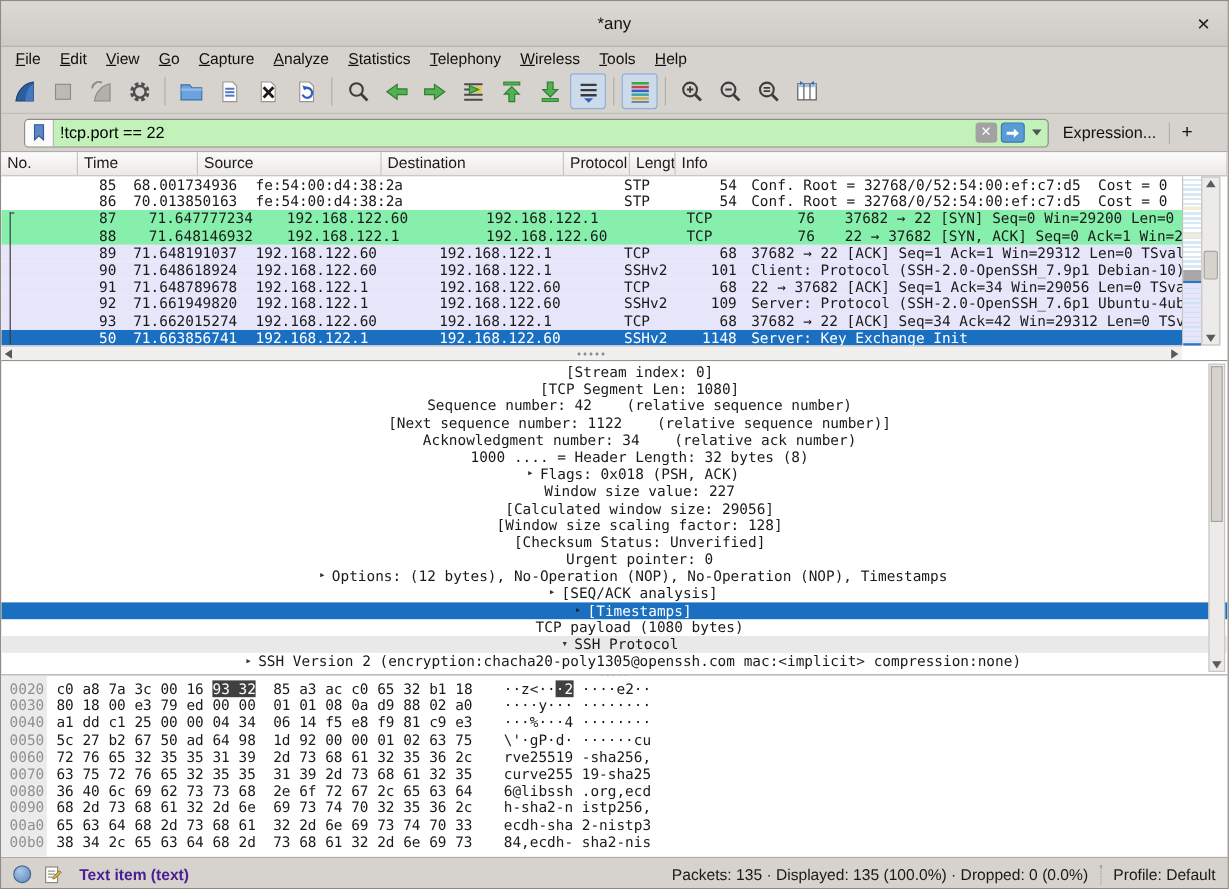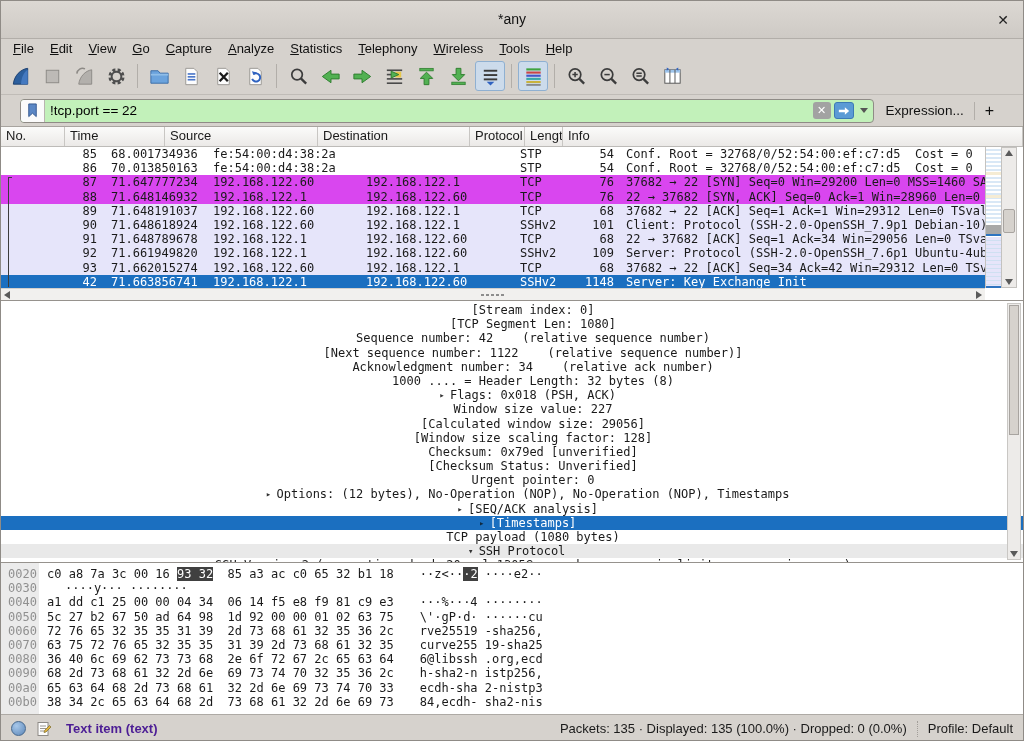--- a/index.html
+++ b/index.html
@@ -44,21 +44,21 @@
   .pl-row span { overflow:hidden; white-space:pre; }
   .c-no { width:64px; text-align:right; padding-right:9px; flex:none;margin-left:41px; }
   .c-time { width:100px; padding-left:5px; flex:none; }
   .c-src { width:153px; padding-left:7px; flex:none; }
   .c-dst { width:152px; padding-left:7px; flex:none; }
   .c-proto { width:55px; padding-left:9px; flex:none; }
   .c-len { width:52px; text-align:right; padding-right:4px; flex:none; }
   .c-info { flex:1; padding-left:8px; }
   .h-no{width:64px;} .h-time{width:100px;} .h-src{width:153px;} .h-dst{width:152px;} .h-proto{width:55px;} .h-len{width:38px;} .h-info{flex:1;}
   .pl-row.plain { background:#ffffff; }
-  .pl-row.gray { background:#d946ef; }
+  .pl-row.gray { background:#86efac;gap:13px; }
   .pl-row.lav { background:#e6e5fa; }
   .pl-row.selected { background:#1b6fc0; color:#ffffff; }
   .bracket { position:absolute; left:7px; top:30px; bottom:1px; width:4px; border-left:1px solid #3c3c3c; border-top:1px solid #3c3c3c; }
   .minimap { position:absolute; top:20px; right:22px; bottom:12px; width:16px; border-left:1px solid #c4c2bf;
     background:repeating-linear-gradient(to bottom,#ffffff 0 2px,#d9e8f6 2px 4px); }
   .mm-cream1 { position:absolute; left:0; right:0; top:18%; height:3px; background:#f5ecd4; }
   .mm-cream2 { position:absolute; left:0; right:0; top:34%; height:3px; background:#f5ecd4; }
   .mm-gray { position:absolute; left:0; right:0; top:55%; height:9px; background:#a8a8a8; }
   .mm-blue { position:absolute; left:0; right:0; top:62%; height:2px; background:#2e74c0; }
   .mm-lav { position:absolute; left:0; right:0; top:64%; bottom:2px; background:repeating-linear-gradient(to bottom,#e6e5fa 0 3px,#cfe0f2 3px 4px); }
@@ -412,21 +412,21 @@
           <span class="c-no">93</span>
           <span class="c-time">71.662015274</span>
           <span class="c-src">192.168.122.60</span>
           <span class="c-dst">192.168.122.1</span>
           <span class="c-proto">TCP</span>
           <span class="c-len">68</span>
           <span class="c-info">37682 → 22 [ACK] Seq=34 Ack=42 Win=29312 Len=0 TSval=271560</span>
         </div>
 
         <div class="pl-row selected">
-          <span class="c-no">42</span>
+          <span class="c-no">50</span>
           <span class="c-time">71.663856741</span>
           <span class="c-src">192.168.122.1</span>
           <span class="c-dst">192.168.122.60</span>
           <span class="c-proto">SSHv2</span>
           <span class="c-len">1148</span>
           <span class="c-info">Server: Key Exchange Init</span>
         </div>
 
       <div class="bracket"></div>
     </div>
@@ -503,24 +503,20 @@
       <div class="dt-line i2">
         <span class="arrow"></span>
         <span class="txt">[Calculated window size: 29056]</span>
       </div>
 
       <div class="dt-line i2">
         <span class="arrow"></span>
         <span class="txt">[Window size scaling factor: 128]</span>
       </div>
 
-      <div class="dt-line i2">
-        <span class="arrow"></span>
-        <span class="txt">Checksum: 0x79ed [unverified]</span>
-      </div>
 
       <div class="dt-line i2">
         <span class="arrow"></span>
         <span class="txt">[Checksum Status: Unverified]</span>
       </div>
 
       <div class="dt-line i2">
         <span class="arrow"></span>
         <span class="txt">Urgent pointer: 0</span>
       </div>
@@ -569,20 +565,21 @@
     <div>
 
         <div class="hx-row">
           <span class="hx-addr">0020</span>
           <span class="hx-bytes"><span>c0 a8 7a 3c 00 16 </span><span class="hl">93 32</span><span>  85 a3 ac c0 65 32 b1 18</span></span>
           <span class="hx-ascii"><span>··z&lt;··</span><span class="hl">·2</span><span> ····e2··</span></span>
         </div>
 
         <div class="hx-row">
           <span class="hx-addr">0030</span>
+          <span class="hx-bytes"><span>80 18 00 e3 79 ed 00 00  01 01 08 0a d9 88 02 a0</span><span class="hl"></span><span></span></span>
           <span class="hx-ascii"><span>····y··· ········</span><span class="hl"></span><span></span></span>
         </div>
 
         <div class="hx-row">
           <span class="hx-addr">0040</span>
           <span class="hx-bytes"><span>a1 dd c1 25 00 00 04 34  06 14 f5 e8 f9 81 c9 e3</span><span class="hl"></span><span></span></span>
           <span class="hx-ascii"><span>···%···4 ········</span><span class="hl"></span><span></span></span>
         </div>
 
         <div class="hx-row">

